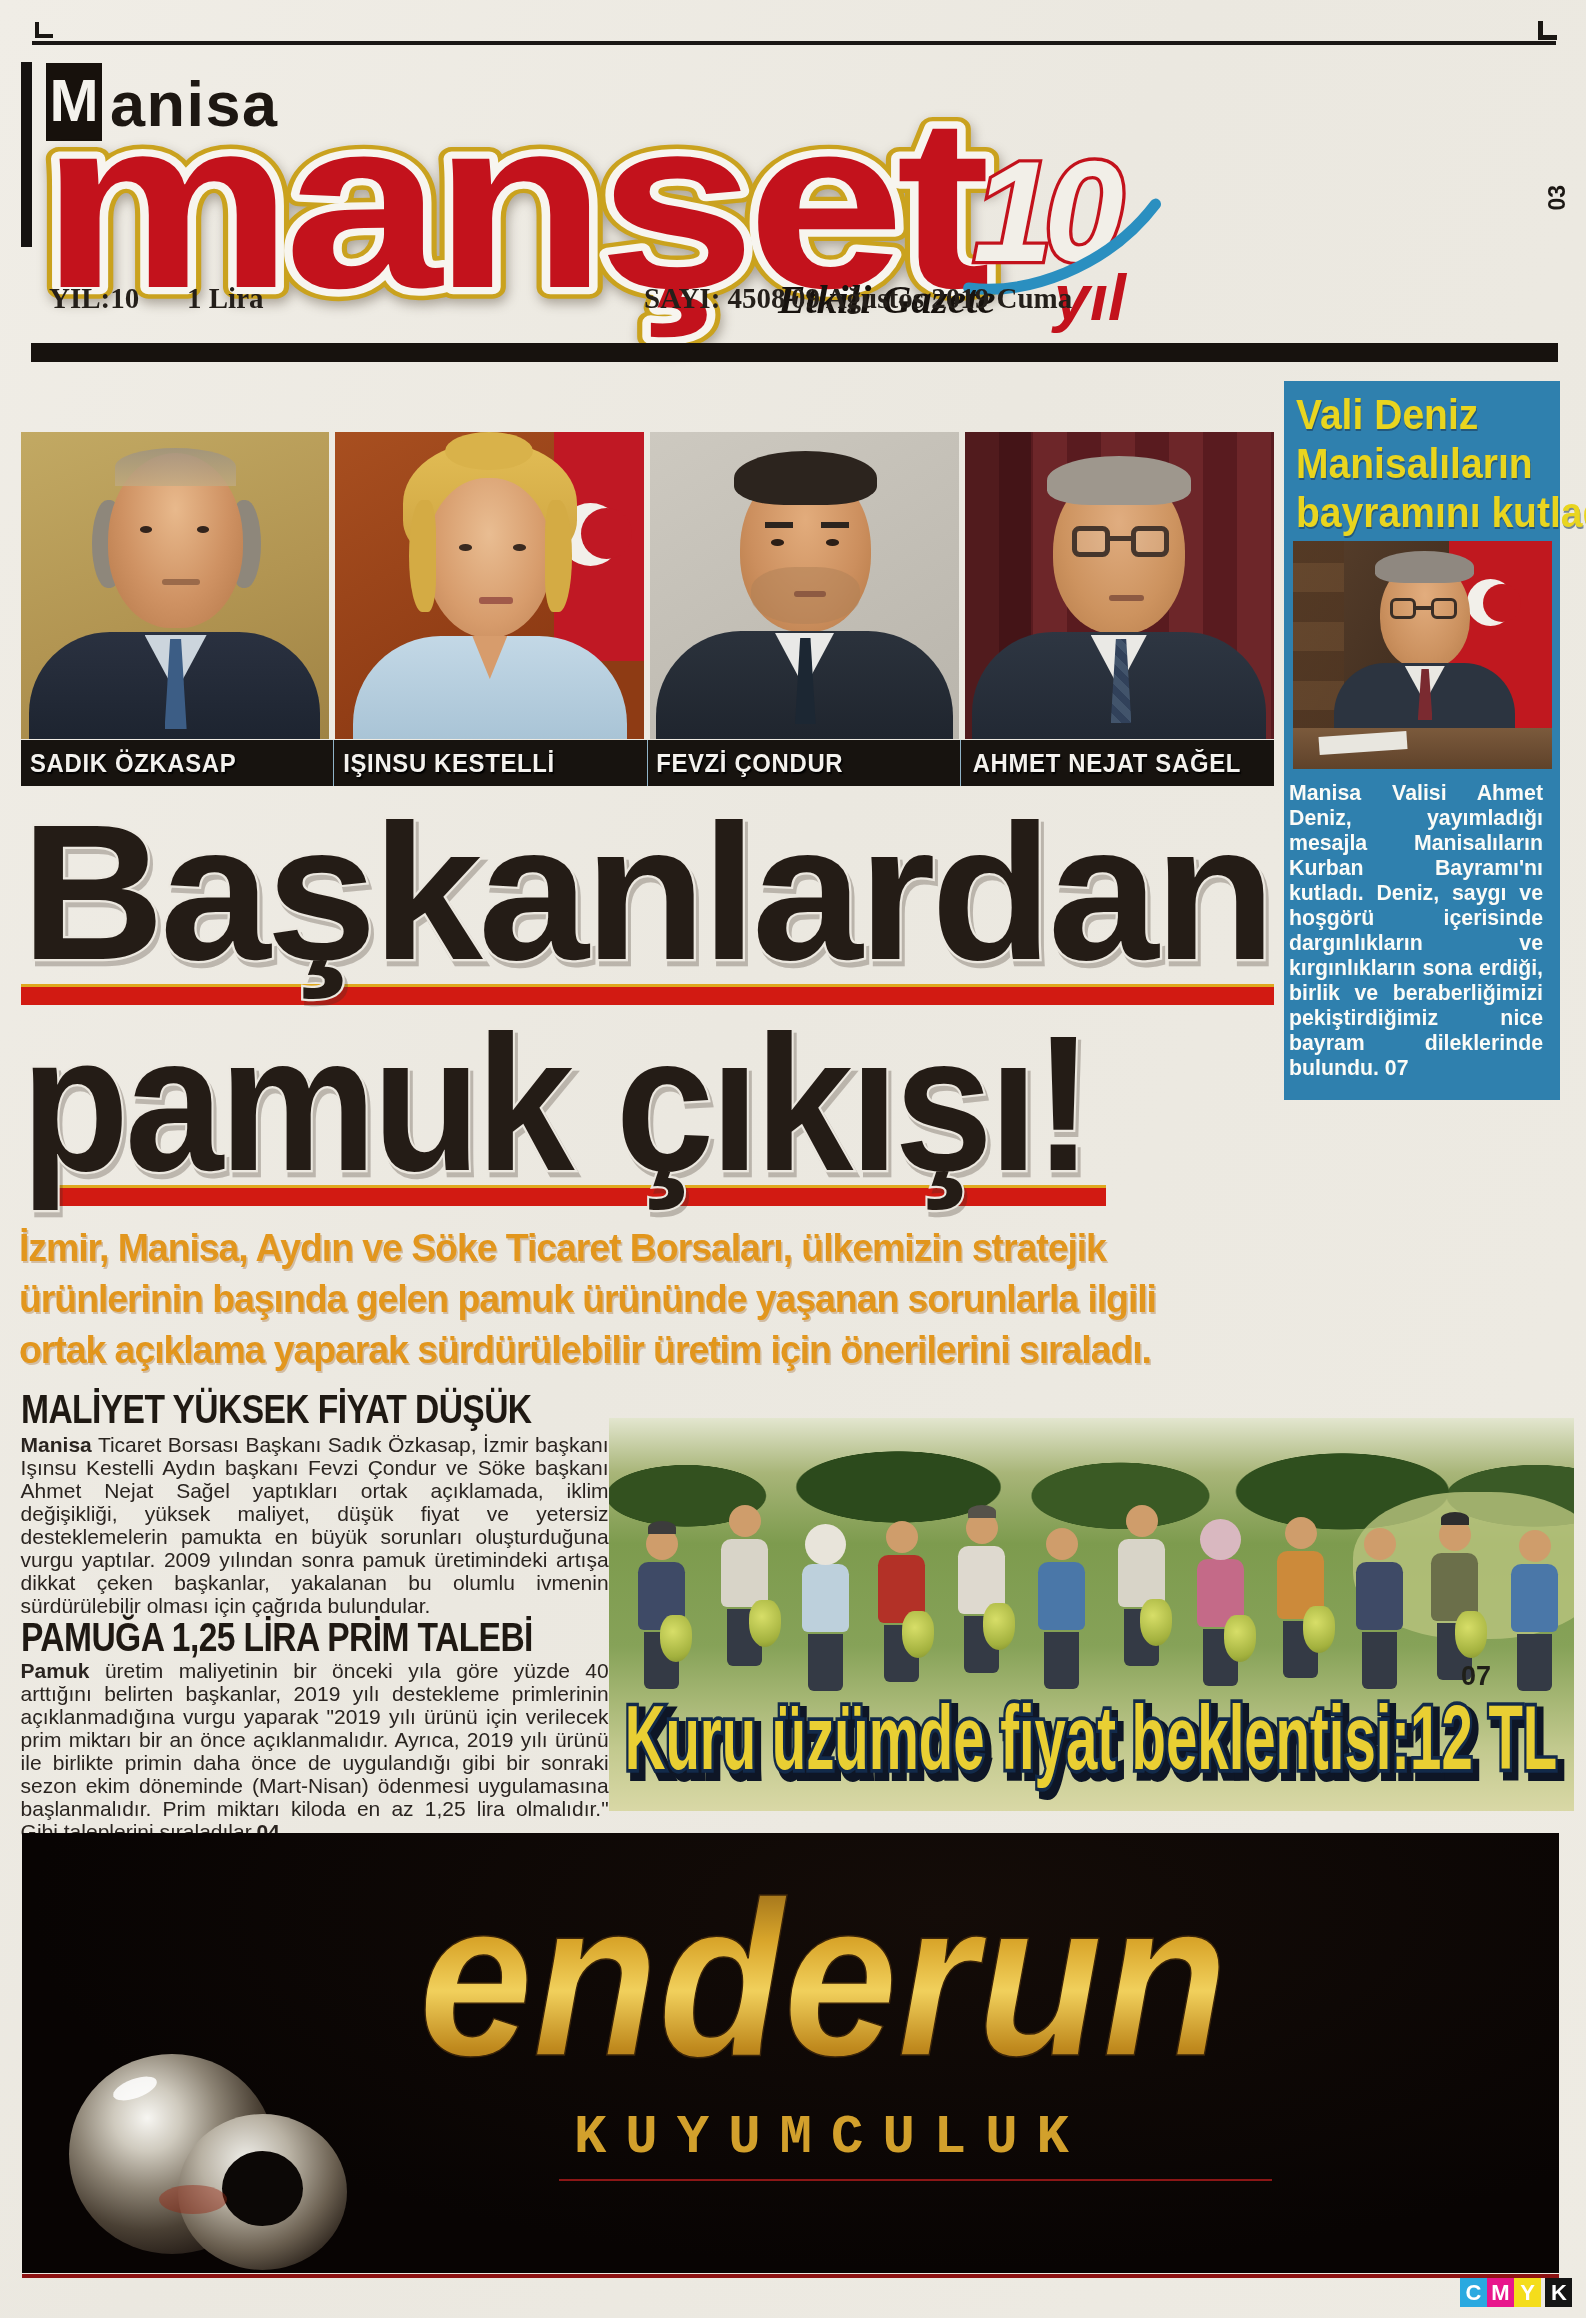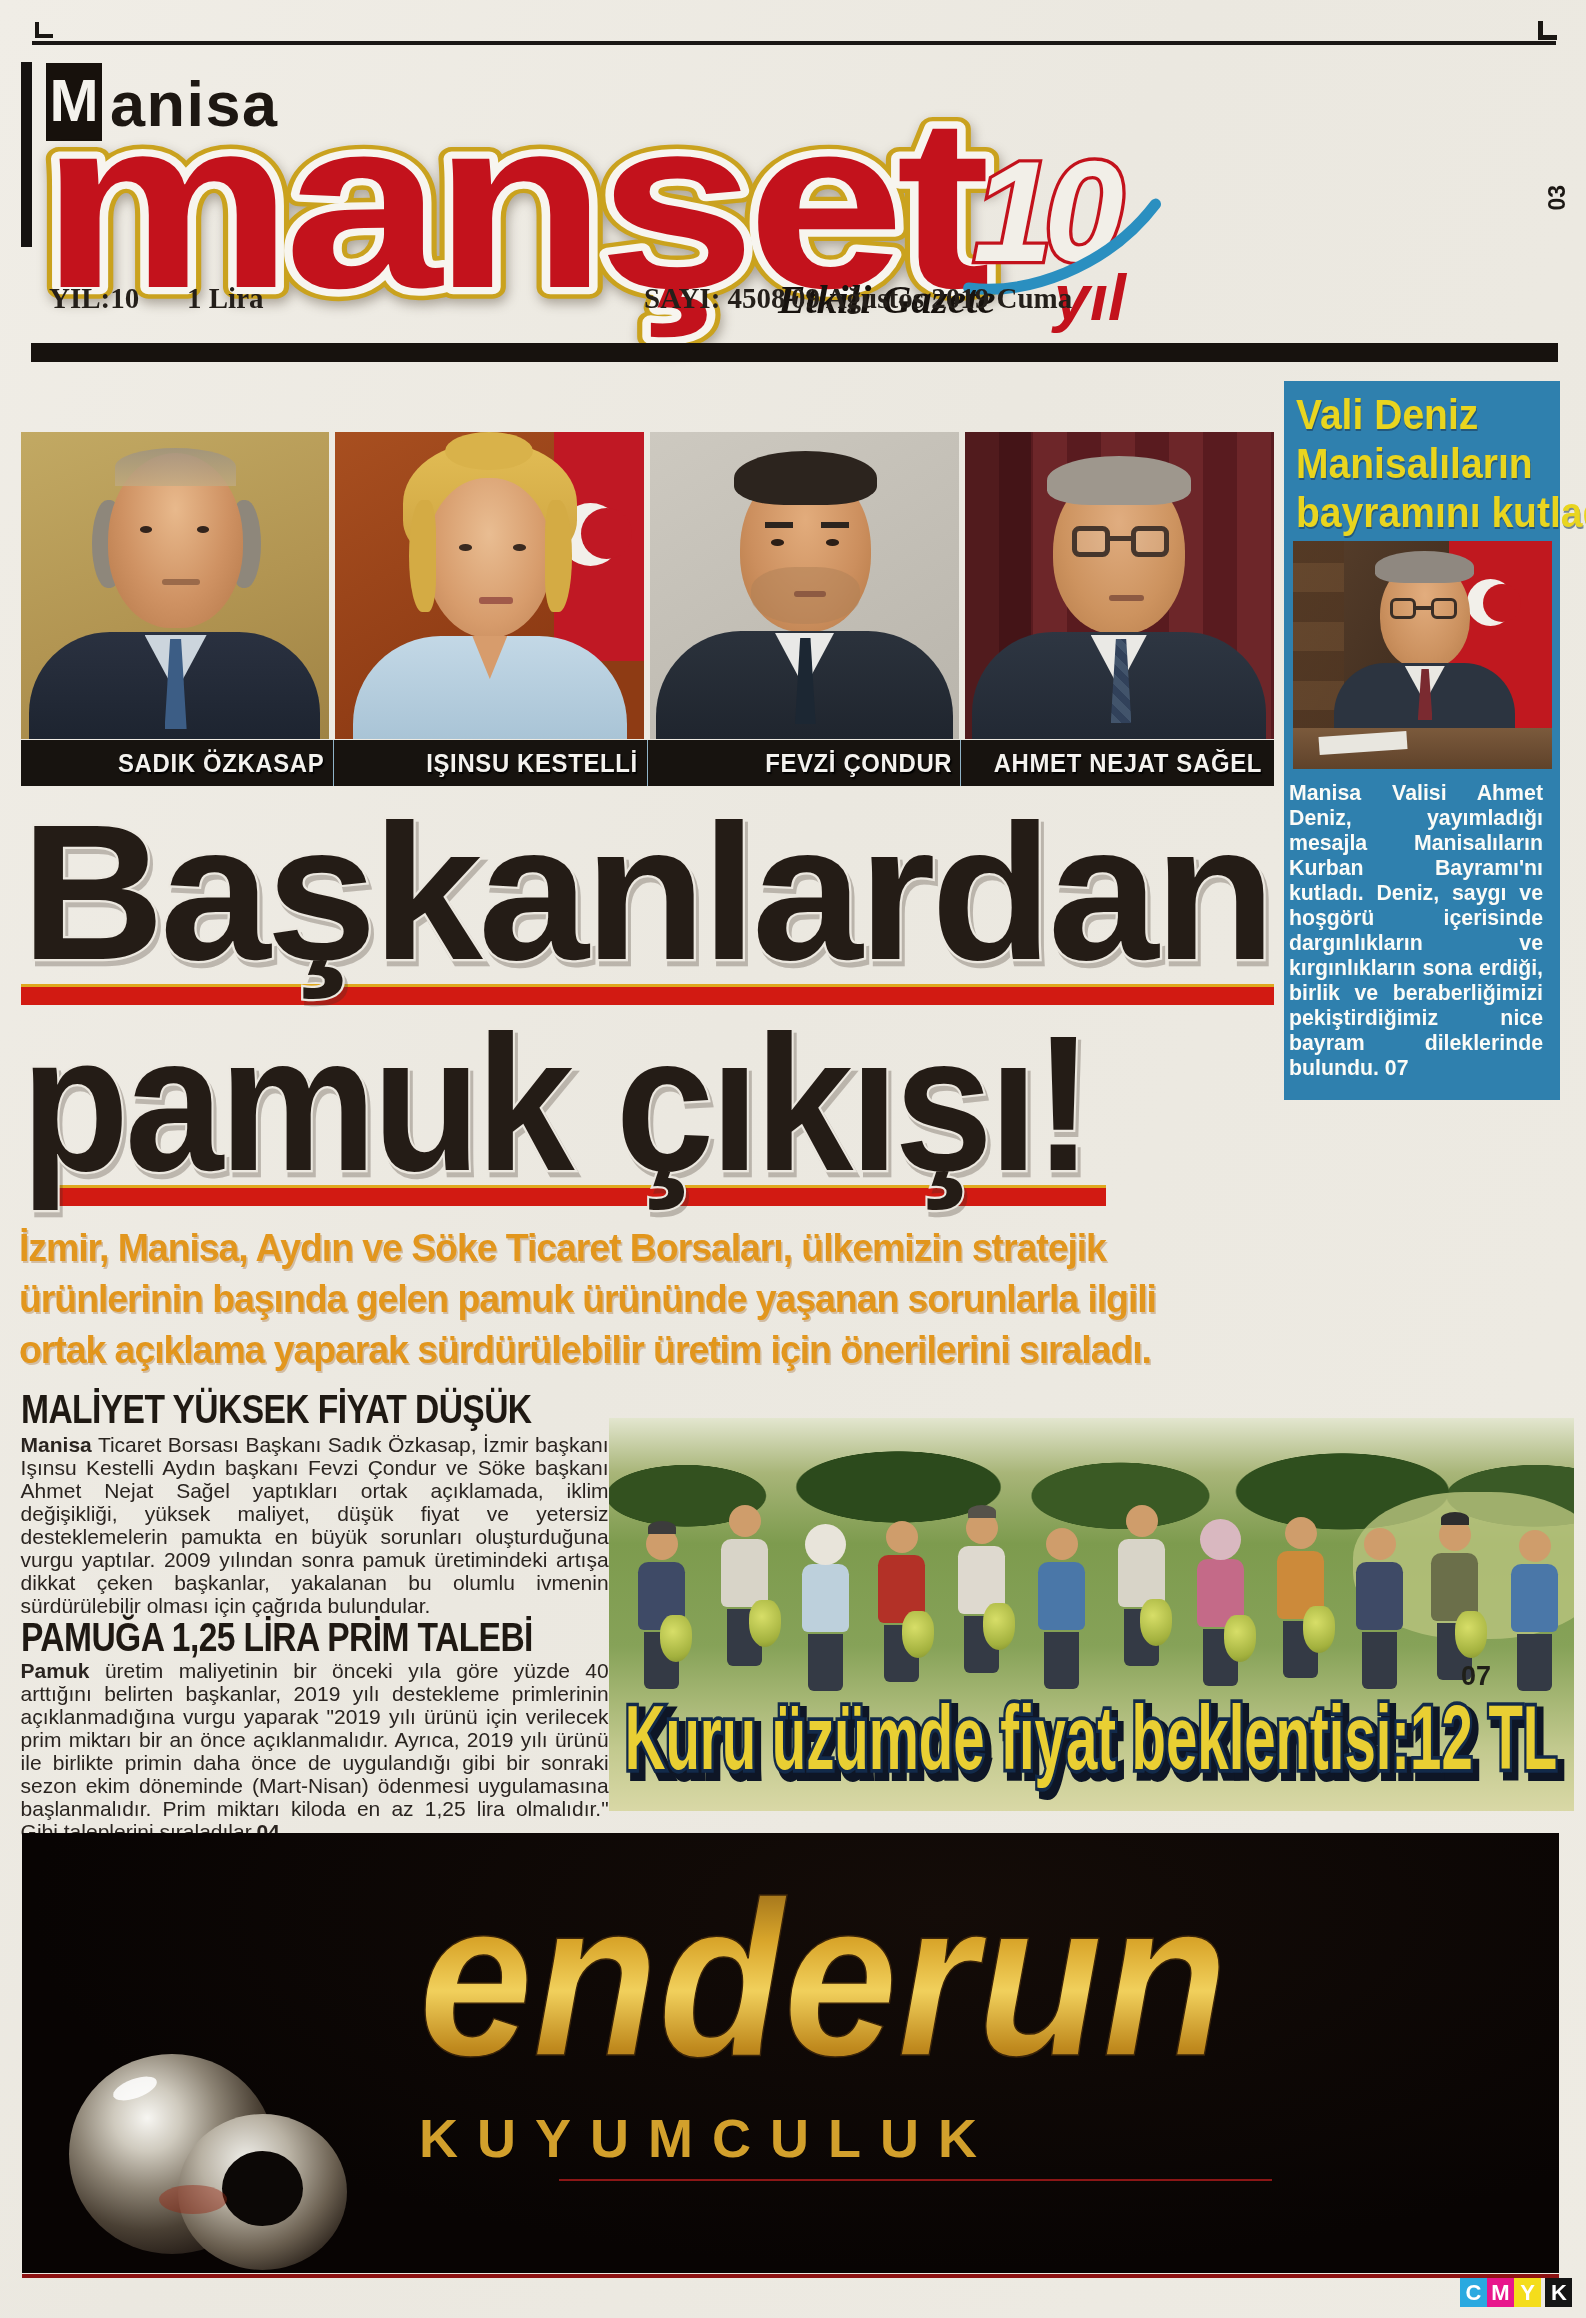--- a/index.html
+++ b/index.html
@@ -23,21 +23,21 @@
   
   .breaking{border:6.6px solid #241d17;border-radius:32px;text-align:center;padding-top:8.8px}
   .breaking div{display:inline-block;font-size:65px;font-weight:900;letter-spacing:-1.5px;
                 color:#261e17;line-height:78px;transform:scaleX(.95);white-space:nowrap}
   .vpage{writing-mode:vertical-rl;transform:rotate(180deg);font-size:23px;font-weight:800;color:#1c1814}
 
   
   .strip{display:flex;gap:5.9px}
   .photo{position:relative;flex:1;overflow:hidden}
   .namebar{display:flex;background:#17130f;align-items:center}
-  .namebar .cell{flex:1;text-align:right;border-right:1.5px solid #8fb3c8;height:46px;line-height:46px}
+  .namebar .cell{flex:1;text-align:left;border-right:1.5px solid #8fb3c8;height:46px;line-height:46px}
   .namebar .cell:last-child{border-right:none}
   .namebar span{display:inline-block;font-size:26px;font-weight:800;letter-spacing:0.7px;color:#f4f2ee;
                 transform:scaleX(.92);text-shadow:1.5px 1.5px 1.5px #000}
 
   
   .redbar{background:#d21a12;border-top:3.7px solid #dfa81e}
 
   .subline{display:inline-block;font-size:39px;font-weight:800;letter-spacing:-1.1px;line-height:51px;
            color:#e2961d;white-space:nowrap;transform:scaleX(.96);transform-origin:left;
            text-shadow:1.5px 2.2px 0 rgba(150,85,20,.30)}
@@ -63,22 +63,22 @@
   .pp .hd{width:32px;height:32px;border-radius:50%;margin:0 auto;background:#cf9d6b}
   .pp .tr{width:47px;height:68px;border-radius:10.3px 10.3px 5.9px 5.9px;margin-top:2.2px}
   .pp .lg{width:35px;height:57px;margin:1.5px auto 0;background:#343a45;border-radius:0 0 5.9px 5.9px}
   .pp .cap{position:absolute;left:9.6px;top:-7.4px;width:28px;height:13.2px;border-radius:50% 50% 0 0;background:#3c3c3c}
   .pp .scarf{position:absolute;left:2.9px;top:-5.9px;width:41px;height:41px;border-radius:50%;background:#e8e4da}
   .grape{position:absolute;width:32px;height:47px;border-radius:46% 46% 58% 58%;
          background:radial-gradient(circle at 40% 35%,#d7de68,#a3b13e 70%,#7f8e2e)}
 
   
   .adbox{background:radial-gradient(ellipse at 60% 18%,#140c08 0%,#080403 70%)}
-  .kuyum{font-family:Liberation Sans, sans-serif;font-weight:700;font-size:54px;letter-spacing:19px;
-         color:#d2a02c;text-align:left}
+  .kuyum{font-family:Liberation Mono, monospace;font-weight:700;font-size:54px;letter-spacing:19px;
+         color:#d2a02c;text-align:center}
   .ad-it{font-family:"Liberation Serif",serif;font-style:italic;font-size:35px;color:#f2f0ea}
 
   .cmyk{display:flex}
   .cmyk b{width:27px;height:29px;font:900 22px/29px "Liberation Sans",sans-serif;color:#fff;text-align:center}
 </style>
 </head>
 <body>
 
 <div id="page">
 

